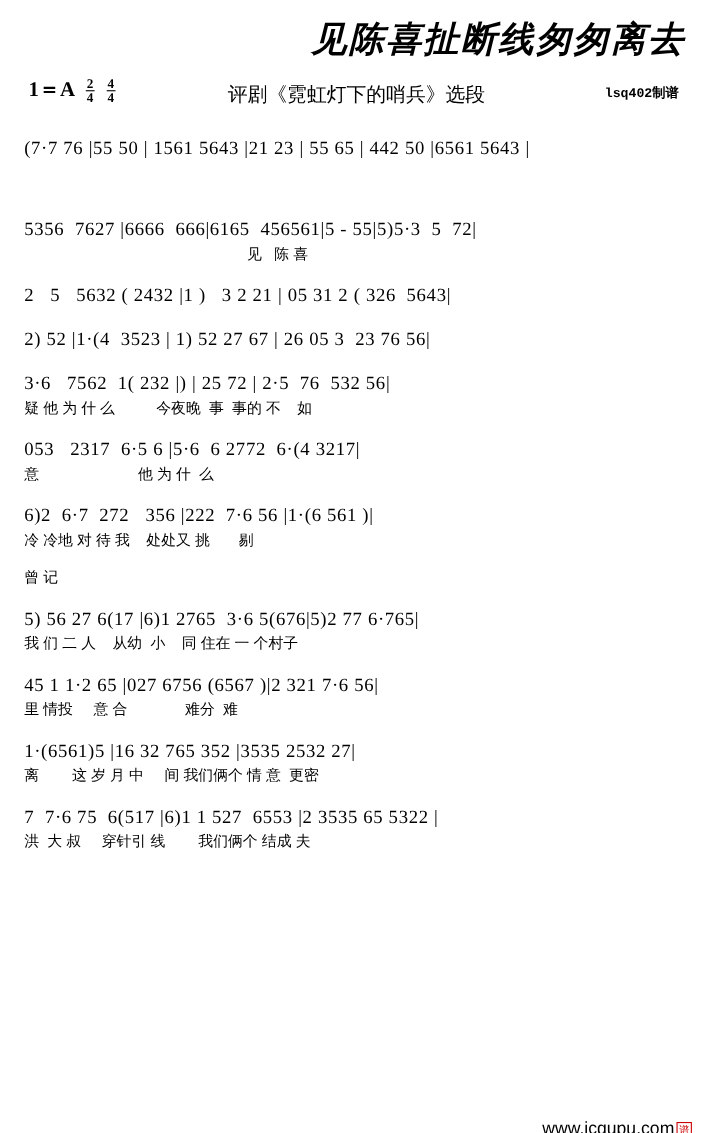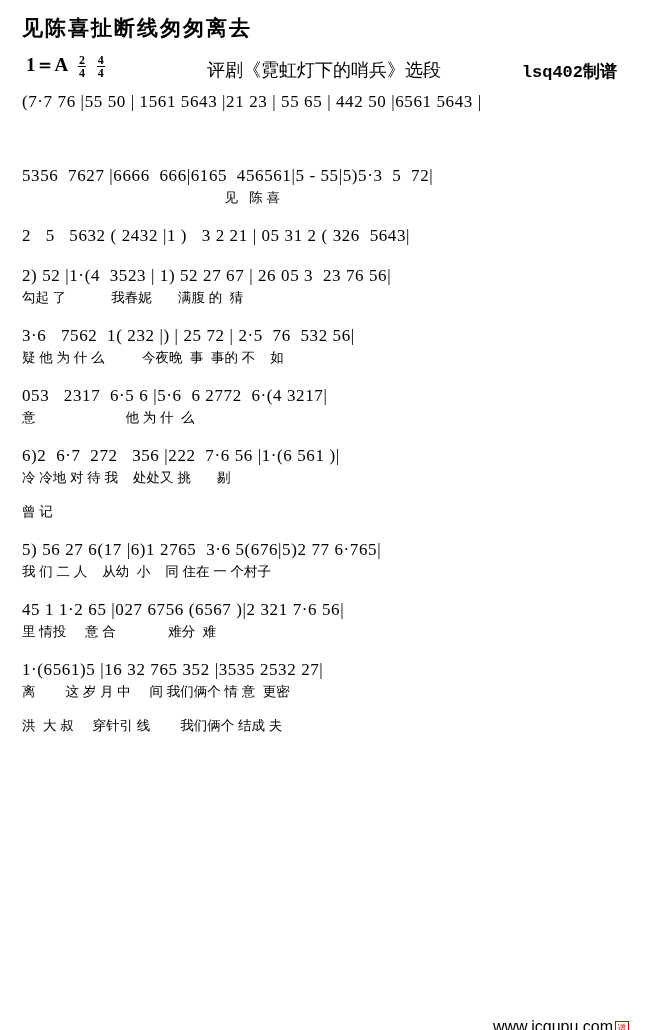--- a/index.html
+++ b/index.html
@@ -16,26 +16,27 @@
     overflow: hidden;
   }
   .sheet {
     width: 645px;
     height: 1030px;
     position: relative;
     box-sizing: border-box;
     padding: 0 22px;
   }
   .title {
-    text-align: left;
+    text-align: right;
     font-family: "Liberation Sans", sans-serif;
     font-weight: bold;
-    font-size: 21px;
+    font-size: 32px;
     letter-spacing: 2px;
     margin: 14px 0 2px 0;
+    font-style: italic;
   }
   .header-row {
     position: relative;
     height: 42px;
   }
   .key-sig {
     position: absolute;
     left: 4px;
     top: 8px;
     font-family: "Liberation Serif", serif;
@@ -64,26 +65,26 @@
     left: 185px;
     top: 14px;
     font-family: Liberation Mono, monospace;
     font-size: 18px;
   }
   .credit {
     position: absolute;
     right: 6px;
     top: 16px;
     font-family: "Liberation Mono", monospace;
-    font-size: 17px;
+    font-size: 12px;
     font-weight: bold;
     letter-spacing: 0px;
   }
   .music {
-    margin-top: 3px;
+    margin-top: 20px;
   }
   .sys {
     margin-bottom: 4px;
   }
   .notes {
     font-family: "Liberation Serif", serif;
     font-size: 17px;
     letter-spacing: 0.6px;
     white-space: pre;
     line-height: 1.5;
@@ -156,21 +157,20 @@
       <div class="notes">5356  7627 |6666  666|6165  456561|5 - 55|5)5·3  5  72|</div>
       <div class="lyrics">                                                      见   陈 喜</div>
     </div>
 
     <div class="sys gap">
       <div class="notes">2   5   5632 ( 2432 |1 )   3 2 21 | 05 31 2 ( 326  5643|</div>
     </div>
 
     <div class="sys gap">
       <div class="notes">2) 52 |1·(4  3523 | 1) 52 27 67 | 26 05 3  23 76 56|</div>
-      <div class="lyrics">勾起 了            我春妮       满腹 的  猜</div>
     </div>
 
     <div class="sys gap">
       <div class="notes">3·6   7562  1( 232 |) | 25 72 | 2·5  76  532 56|</div>
       <div class="lyrics">疑 他 为 什 么          今夜晚  事  事的 不    如</div>
     </div>
 
     <div class="sys gap">
       <div class="notes">053   2317  6·5 6 |5·6  6 2772  6·(4 3217|</div>
       <div class="lyrics">意                        他 为 什  么</div>
@@ -194,20 +194,21 @@
       <div class="notes">45 1 1·2 65 |027 6756 (6567 )|2 321 7·6 56|</div>
       <div class="lyrics">里 情投     意 合              难分  难</div>
     </div>
 
     <div class="sys gap">
       <div class="notes">1·(6561)5 |16 32 765 352 |3535 2532 27|</div>
       <div class="lyrics">离        这 岁 月 中     间 我们俩个 情 意  更密</div>
     </div>
 
     <div class="sys">
+      <div class="notes">7  7·6 75  6(517 |6)1 1 527  6553 |2 3535 65 5322 |</div>
       <div class="lyrics">洪  大 叔     穿针引 线        我们俩个 结成 夫</div>
     </div>
 
   </div>
 
   <div class="footer">
     <span>www.jcqupu.com</span><span class="mark">谱</span>
   </div>
 
 </div>

